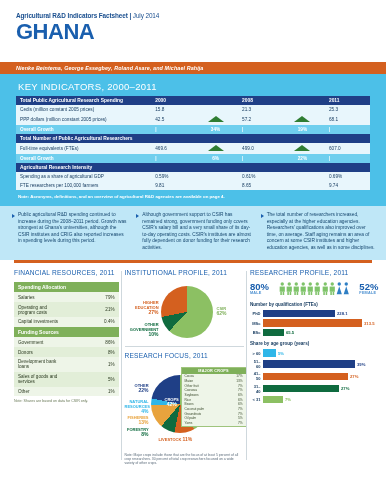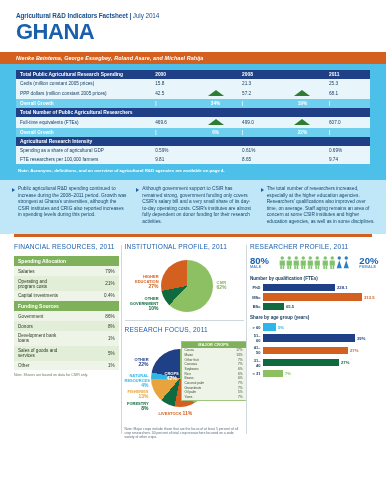--- a/index.html
+++ b/index.html
@@ -5,21 +5,21 @@
   * { box-sizing: border-box; margin: 0; padding: 0; }
   body {
     width: 386px; height: 500px;
     background: #ffffff;
     font-family: "Liberation Sans", sans-serif;
     overflow: hidden;
     position: relative;
   }
 
   
-  .header { padding: 12px 28px 0 16px; position: relative; height: 52px; }
+  .header { padding: 12px 28px 0 16px; position: relative; height: 62px; }
   .kicker { font-size: 6.4px; font-weight: bold; color: #1a4f8f; letter-spacing: -0.1px; }
   .kicker .date { font-weight: normal; color: #1a4f8f; }
   .country { font-size: 22px; font-weight: bold; color: #1a5fae; letter-spacing: -0.5px; line-height: 24px; margin-top: 1px; }
 
   .logo-wrap { position: absolute; right: 14px; top: 9px; display: flex; align-items: center; gap: 6px; }
   .asti { text-align: center; }
   .asti-word { font-size: 12px; font-weight: bold; color: #1a5fae; letter-spacing: 0.5px; line-height: 12px; }
   .asti-word .i { color: #d4601f; }
   .asti-rule { height: 1.6px; background: #3aa14b; margin: 1px 0 0.5px; }
   .asti-sub { font-size: 4.2px; color: #d4601f; font-weight: bold; letter-spacing: 0.1px; }
@@ -123,20 +123,21 @@
     <span>|</span>
     <span class="date">July 2014</span>
   </div>
   <div class="country">GHANA</div>
 
 </div>
 
 <div class="authorbar">Nienke Beintema, George Essegbey, Roland Asare, and Michael Rahija</div>
 
 <div class="keyblock">
+  <div class="keytitle">KEY INDICATORS, 2000–2011</div>
 
   <table class="kt">
     <colgroup>
         <col class="c-lbl">
         <col class="c-a">
         <col class="c-ar1">
         <col class="c-b">
         <col class="c-ar2">
         <col class="c-c">
       </colgroup>
@@ -444,21 +445,21 @@
         <svg class="ppl" viewBox="0 0 10 20">
             <circle cx="5" cy="3" r="2.6" fill="#2f7fc4"></circle>
             <path d="M5 6.5 L9 19 H1 Z" fill="#2f7fc4"></path>
           </svg>
         <svg class="ppl" viewBox="0 0 10 20">
             <circle cx="5" cy="3" r="2.6" fill="#2f7fc4"></circle>
             <path d="M5 6.5 L9 19 H1 Z" fill="#2f7fc4"></path>
           </svg>
       </div>
       <div>
-        <div class="gpct">20%</div>
+        <div class="gpct">52%</div>
         <div class="gsub">FEMALE</div>
       </div>
     </div>
 
     <div class="subhead">Number by qualification (FTEs)</div>
     <div class="barrow">
       <span class="blab">PhD</span>
       <span class="bar" style="width:72px;background:#1f3f86;"></span>
       <span class="bval" style="color:#1f3f86;">228.1</span>
     </div>

